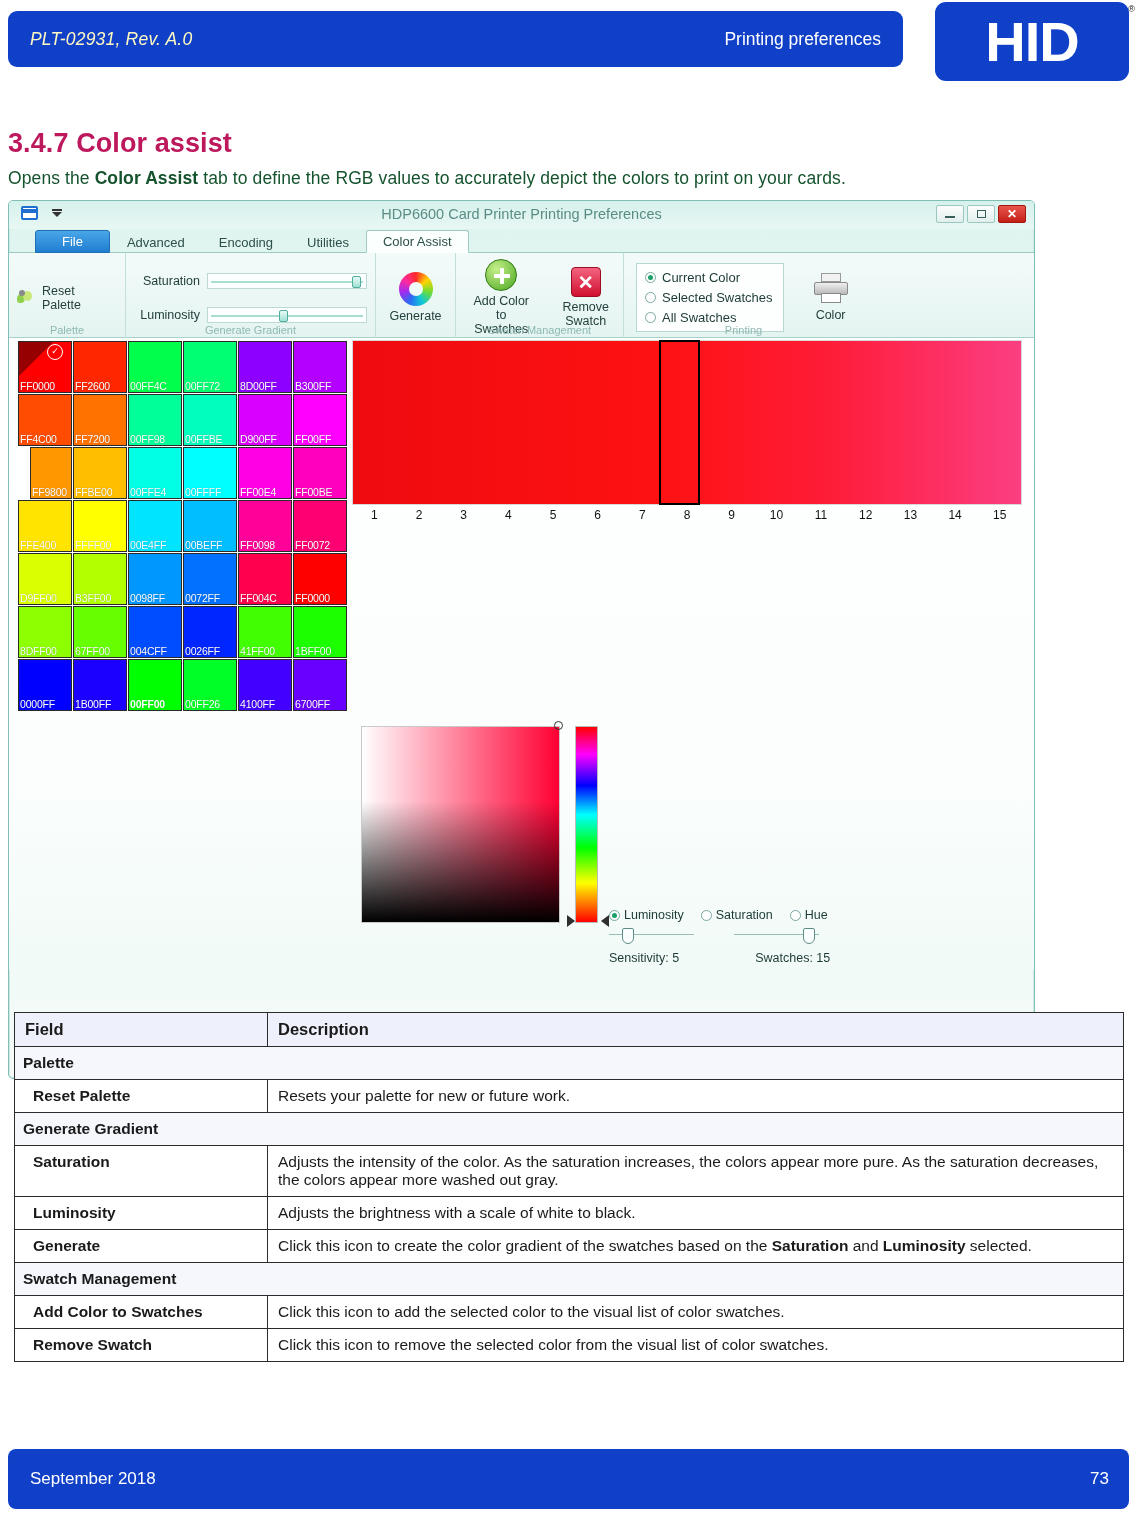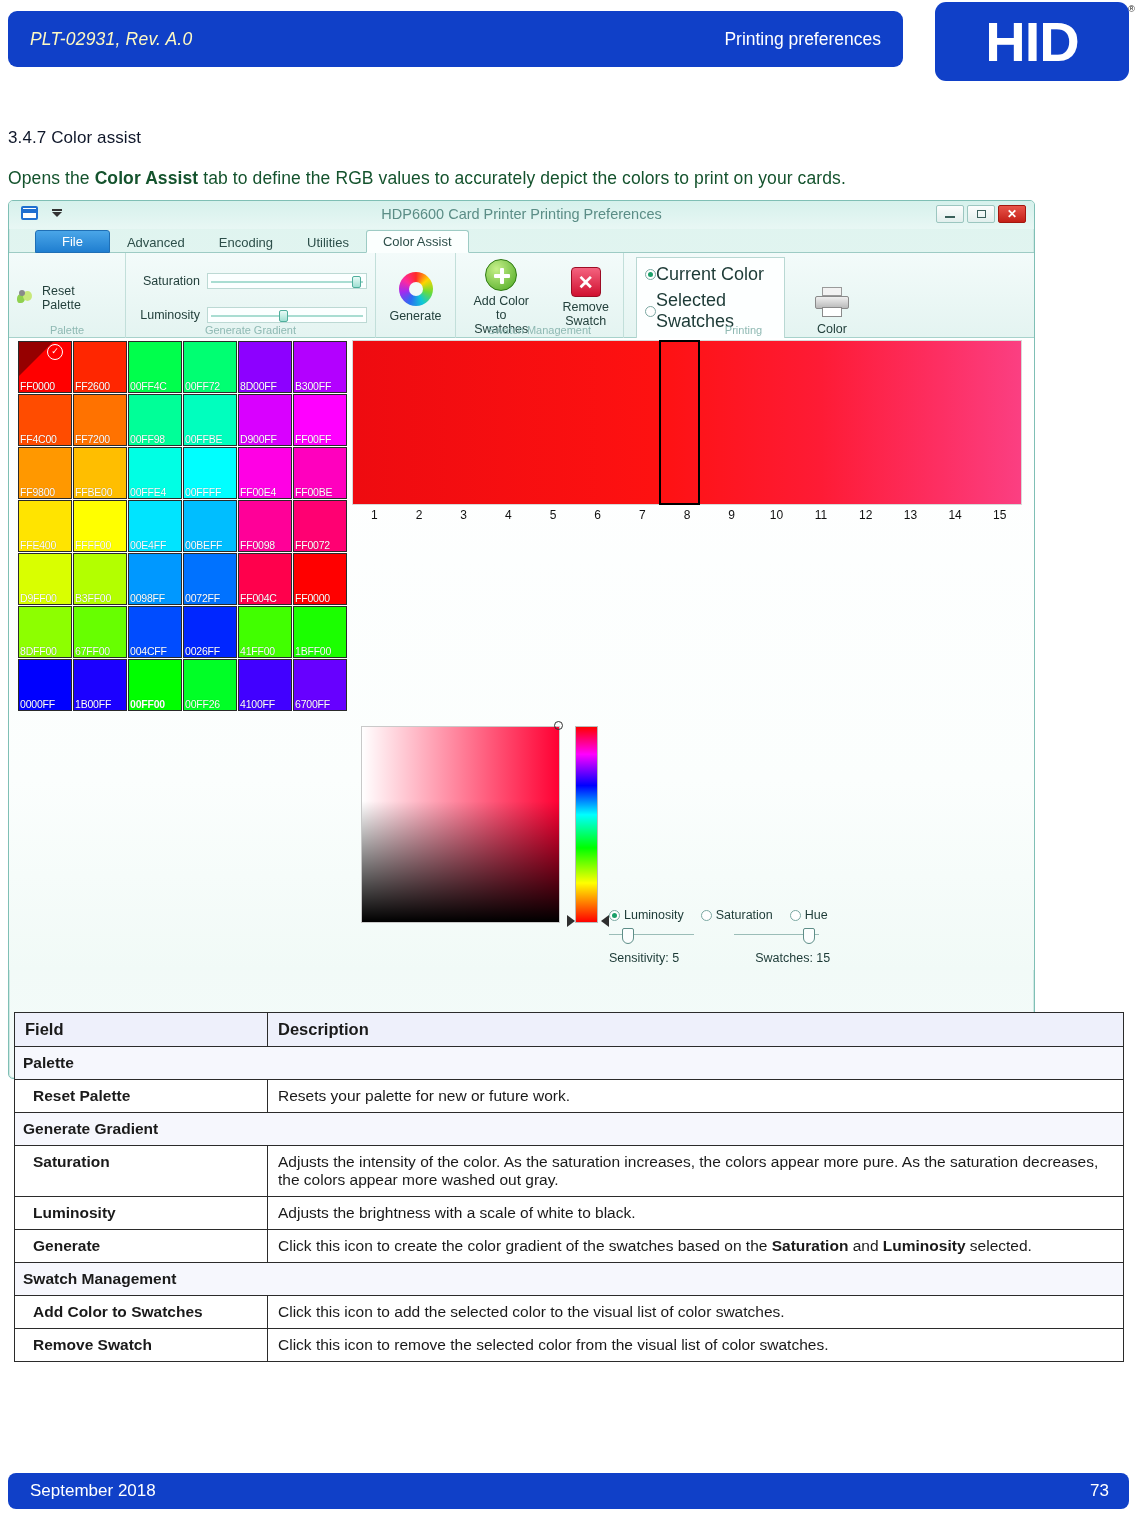--- a/index.html
+++ b/index.html
@@ -39,21 +39,21 @@
     letter-spacing:-1px; font-family:"Liberation Sans", sans-serif;
     line-height:1;
   }
   .hid-logo .reg {
     position:absolute; right:-6px; top:2px; font-size:9px; color:#111;
   }
 
   
   .section-title {
     position:absolute; left:8px; top:128px;
-    font-size:17px; font-weight:normal; color:#0f172a;
+    font-size:27px; font-weight:bold; color:#be185d;
     letter-spacing:.1px;
   }
   .section-intro {
     position:absolute; left:8px; top:168px; width:1120px;
     font-size:17.5px; color:#14532d; letter-spacing:.1px;
   }
   .section-intro b { font-weight:bold; }
 
   
   .dialog {
@@ -176,21 +176,21 @@
   }
   .printer-icon { width:34px;height:32px;position:relative; }
   .printer-icon .top{position:absolute;left:7px;top:0;width:20px;height:9px;background:#f2f2f2;border:1px solid #9a9a9a;}
   .printer-icon .mid{position:absolute;left:0px;top:9px;width:34px;height:13px;background:linear-gradient(#efefef,#b9b9b9);border:1px solid #8a8a8a;border-radius:2px;}
   .printer-icon .bot{position:absolute;left:7px;top:20px;width:20px;height:10px;background:#fff;border:1px solid #8a8a8a;}
 
   .radio-box {
     border:1px solid #b9d8d3; background:#fdffff;
     padding:6px 10px 6px 8px; display:flex;flex-direction:column;gap:5px;
   }
-  .radio-row{display:flex;align-items:center;font-size:18px;color:#1c3a36;}
+  .radio-row{display:flex;align-items:center;gap:6px;font-size:13px;color:#1c3a36;}
   .radio {
     width:11px;height:11px;border-radius:50%;border:1px solid #7ba8a2;background:#fff;
     display:inline-block;position:relative;flex:none;
   }
   .radio.on::after{content:"";position:absolute;left:2px;top:2px;width:5px;height:5px;border-radius:50%;background:#1ba06a;}
 
   
   .dlg-content { position:relative; height:632px; background:linear-gradient(#ffffff, #fbfefd 70%, #f1faf7); }
 
   
@@ -274,21 +274,21 @@
     border:1px solid #2b2b2b; padding:7px 10px;
     vertical-align:top; text-align:left;
   }
   .tbl th { background:#eef0fb; font-weight:bold; font-size:16.5px; }
   .tbl td.col1 { width:253px; font-weight:bold; padding-left:18px; }
   .tbl tr.grouprow td { background:#f6f7fd; font-weight:bold; padding-left:8px; }
   .tbl td b { font-weight:bold; }
 
   
   .doc-footer {
-    position:absolute; left:8px; bottom:17px; width:1121px; height:36px;
+    position:absolute; left:8px; bottom:17px; width:1121px; height:60px;
     background:#1040c8; border-radius:8px;
     display:flex; align-items:center; color:#fff; font-size:17px;
   }
   .doc-footer .f-left{margin-left:22px;}
   .doc-footer .f-right{margin-left:auto;margin-right:20px;}
 </style>
 </head>
 <body>
 
 <div class="doc-header">
@@ -460,21 +460,21 @@
         </div>
         <div class="swatch" style="background: rgb(0, 255, 190);">
           <span class="lbl">00FFBE</span>
         </div>
         <div class="swatch" style="background: rgb(217, 0, 255);">
           <span class="lbl">D900FF</span>
         </div>
         <div class="swatch" style="background: rgb(255, 0, 255);">
           <span class="lbl">FF00FF</span>
         </div>
-        <div class="swatch" style="background: rgb(255, 152, 0);">
+        <div class="swatch" style="background: rgb(255, 152, 0); margin-left: 12px;">
           <span class="lbl">FF9800</span>
         </div>
         <div class="swatch" style="background: rgb(255, 190, 0);">
           <span class="lbl">FFBE00</span>
         </div>
         <div class="swatch" style="background: rgb(0, 255, 228);">
           <span class="lbl">00FFE4</span>
         </div>
         <div class="swatch" style="background: rgb(0, 255, 255);">
           <span class="lbl">00FFFF</span>

